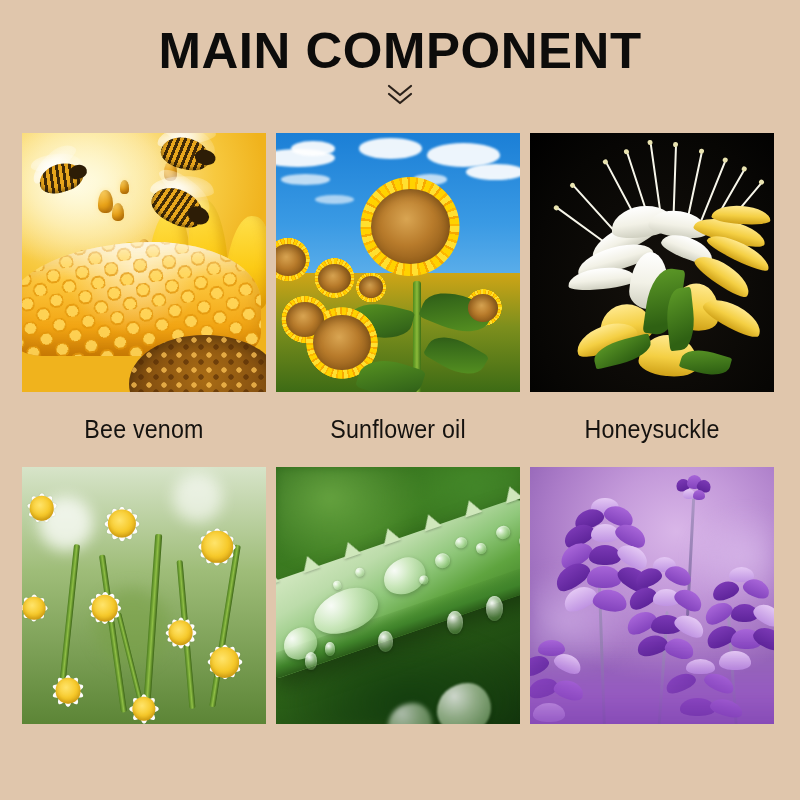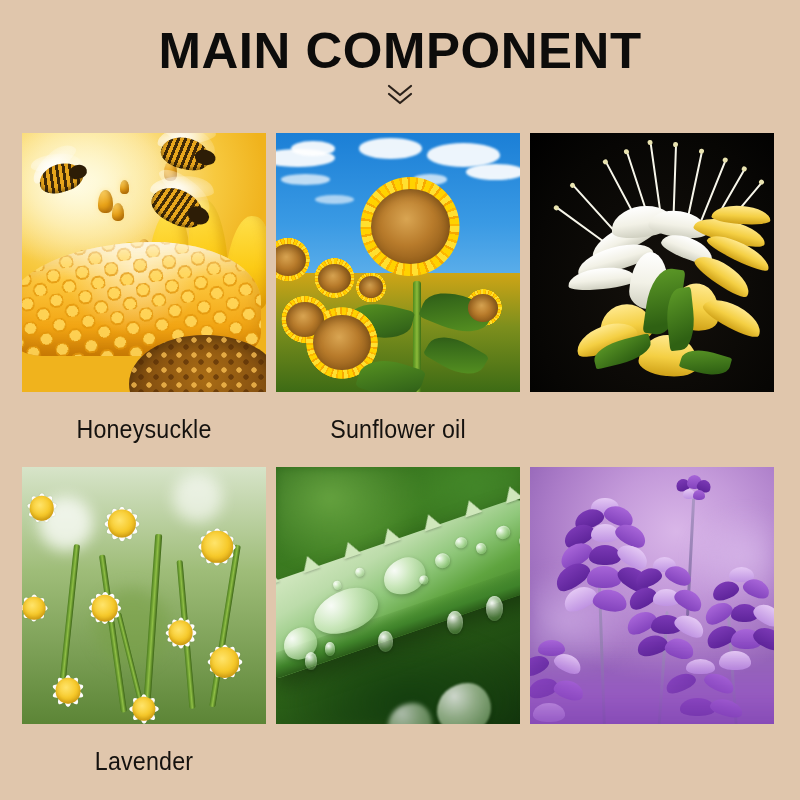--- a/index.html
+++ b/index.html
@@ -458,24 +458,27 @@
             <div class="hs-leaf" style="left:56%;top:60%;width:11%;height:24%;transform:rotate(-6deg);"></div>
             <div class="hs-leaf" style="left:26%;top:80%;width:24%;height:9%;transform:rotate(-14deg);"></div>
             <div class="hs-leaf" style="left:62%;top:84%;width:20%;height:9%;transform:rotate(16deg);"></div>
           </div>
         </div>
       </div>
     </div>
 
     <div class="labels">
       <div class="lbl-cell">
-          <div class="label">Honeysuckle</div>
+          <div class="label">Bee venom</div>
         </div>
       <div class="lbl-cell">
           <div class="label">Sunflower oil</div>
+        </div>
+      <div class="lbl-cell">
+          <div class="label">Honeysuckle</div>
         </div>
     </div>
 
     <div class="row row2">
 
       <div class="cell">
         <div class="thumb">
           <div class="art ch-bg">
             <div class="ch-blur"></div>
 
@@ -737,19 +740,16 @@
               <div class="lv-floret lv-m" style="left:54%;top:52%;width:34%;height:20%;transform:rotate(16deg);"></div>
             </div>
 
             <div class="lv-blurfront"></div>
           </div>
         </div>
       </div>
     </div>
 
     <div class="labels">
-      <div class="lbl-cell">
-          <div class="label">Lavender</div>
-        </div>
     </div>
 
   </div>
 </div>
 
 </body></html>

